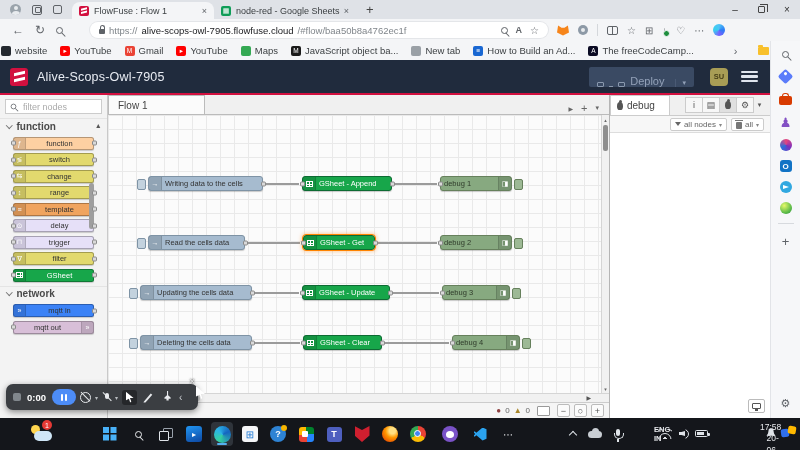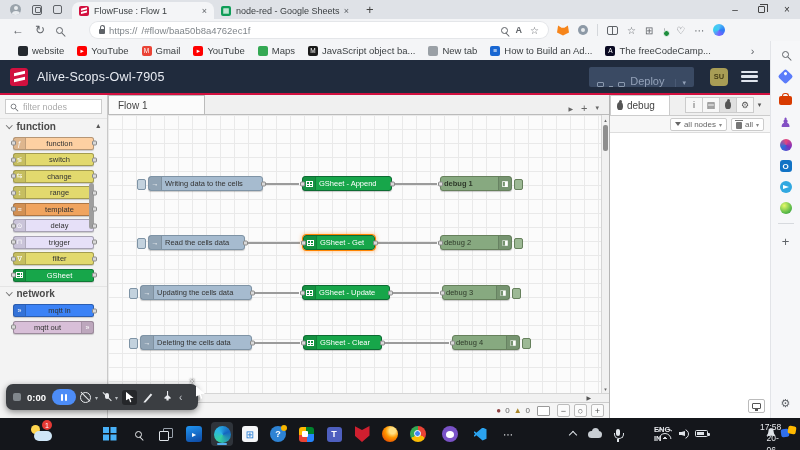--- a/index.html
+++ b/index.html
@@ -48,21 +48,21 @@
   .extdot{width:10px;height:10px;border-radius:50%;background:#8d99a6;position:relative}
   .extdot::after{content:"";position:absolute;left:3px;top:3px;width:4px;height:4px;border-radius:50%;background:#e8ebee}
   .vdiv{width:1px;height:12px;background:#d4d7db}
   .spl{width:11px;height:9px;border:1.2px solid #5f6368;border-radius:2px;position:relative}
   .spl::after{content:"";position:absolute;left:45%;top:0;bottom:0;width:1.2px;background:#5f6368}
   .ag{font-size:10px}
   .dl{position:relative}
   .dl::after{content:"";position:absolute;right:-3px;bottom:-1px;width:5px;height:5px;border-radius:50%;background:#1e8e3e;border:1px solid #f4f5f7}
   .cop{width:12px;height:12px;border-radius:50%;background:conic-gradient(#4ec3f7,#2b7cf6,#7b61ff,#37d0ee,#4ec3f7)}
 
-  .bookmarks{position:absolute;left:0;top:41px;width:770px;height:19px;background:#f4f5f7;display:flex;align-items:center;padding:0 18px;gap:20px;font-size:9.5px;color:#3c4043;white-space:nowrap}
+  .bookmarks{position:absolute;left:0;top:41px;width:770px;height:19px;background:#f4f5f7;display:flex;align-items:center;padding:0 1px;gap:20px;font-size:9.5px;color:#3c4043;white-space:nowrap}
   .bm{display:flex;align-items:center;gap:4px}
   .bmi{width:10px;height:10px;border-radius:2px;color:#fff;font-size:6.5px;display:flex;align-items:center;justify-content:center;flex:none}
   .bmsp{flex:1}
   .bmchev{color:#5f6368;font-size:11px}
   .fold{width:11px;height:8px;background:#f8c02c;border-radius:1px;position:relative}
   .fold::before{content:"";position:absolute;top:-2px;left:0;width:5px;height:2px;background:#f8c02c;border-radius:1px 1px 0 0}
 
   
   .edgebar{position:absolute;left:770px;top:41px;width:30px;height:377px;background:#f6f7f9;border-left:1px solid #e2e4e8;display:flex;flex-direction:column;align-items:center;gap:9px;padding:5px 0 0 0}
   .sbi{width:16px;height:16px;display:flex;align-items:center;justify-content:center;flex:none}
@@ -274,20 +274,21 @@
 
   <div class="toolbar">
     <span id="navicons" class="navic">
         <span>←</span>
         <span>↻</span>
         <span><span class="mag"></span></span>
       </span>
     <div class="urlpill">
       <span class="lock"></span>
       <span class="u1">https://</span>
+        <span class="u2">alive-scops-owl-7905.flowfuse.cloud</span>
         <span class="u1">/#flow/baa50b8a4762ec1f</span>
       <span id="pillicons" class="pillicons">
           <span><span class="mag"></span></span>
           <span class="ra">A</span>
           <span class="st">☆</span>
         </span>
     </div>
     <span id="extrow" class="extrow">
         <span class="mmx"></span>
         <span class="extdot"></span>
@@ -490,21 +491,21 @@
         <span class="pp pR"></span>
       </div>
       <div class="fnode gsheet" style="left: 194px; top: 61px; width: 90px;">
         <span class="pp pL"></span>
         <span class="strip">
           <span class="tbl"></span>
         </span>
         <span class="lbl">GSheet - Append</span>
         <span class="pp pR"></span>
       </div>
-      <div class="fnode dbg" style="left: 332px; top: 61px; width: 72px; font-weight: bold;">
+      <div class="fnode dbg" style="left: 332px; top: 61px; width: 72px;">
         <span class="pp pL"></span>
         <span class="lbl">debug 1</span>
         <span class="strip stripR">◨</span>
         <span class="nbtn nbtnR"></span>
       </div>
       <span class="wire" style="left: 140px; width: 52px; top: 127px;"></span>
       <span class="wire" style="left: 270px; width: 59px; top: 127px;"></span>
       <div class="fnode inject" style="left: 40px; top: 120px; width: 97px;">
         <span class="nbtn nbtnL"></span>
         <span class="strip">→</span>

